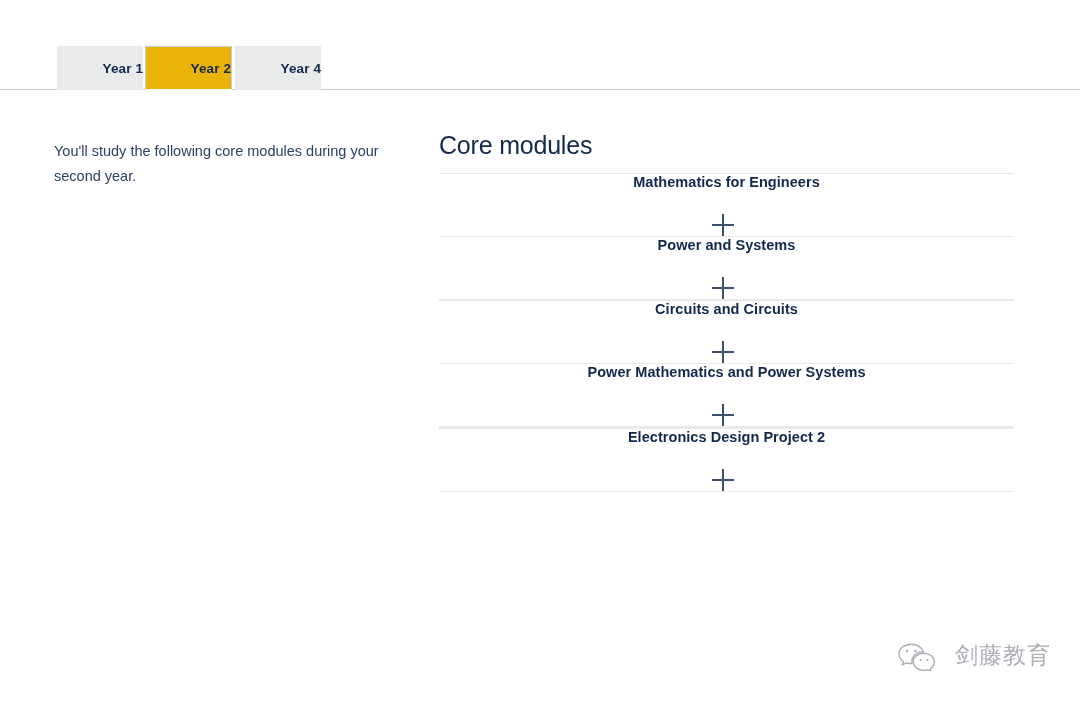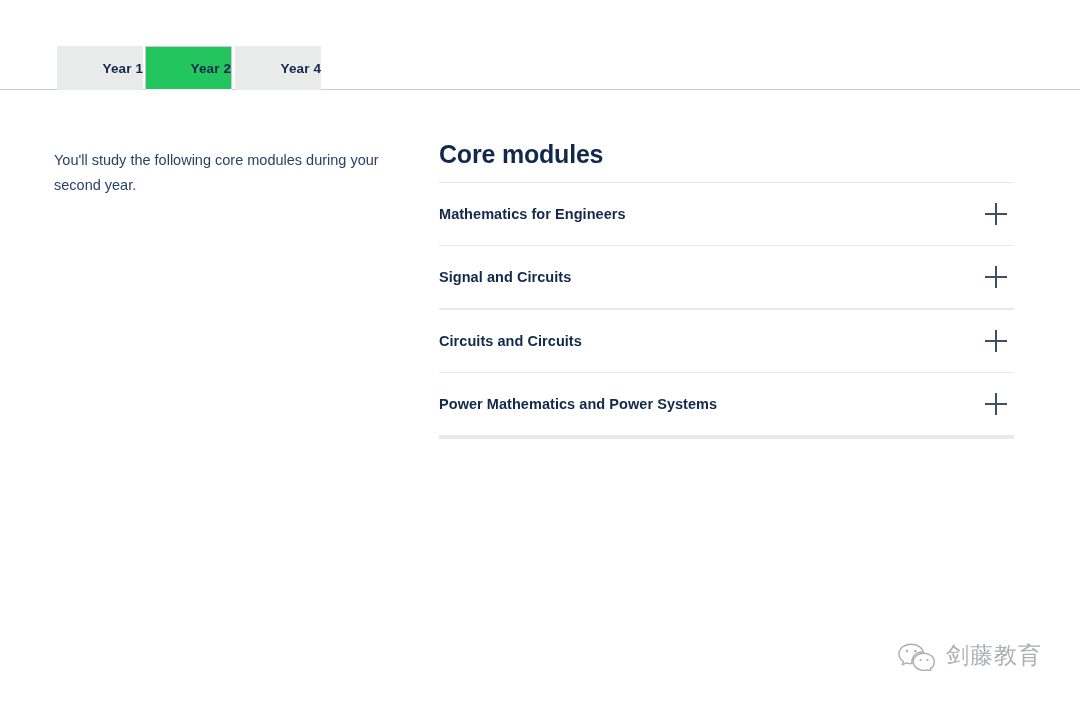--- a/index.html
+++ b/index.html
@@ -53,70 +53,71 @@
     cursor: pointer;
     position: relative;
     padding-left: 40px;
   }
   .tab.inactive {
     background: #e9eaea;
     width: 86px;
     margin-right: 2px;
   }
   .tab.active {
-    background: #22c55e;
+    background: #eab308;
     width: 87px;
     margin-right: 3px;
     border: 1px solid #c9ccd1;
     border-bottom: 1px solid #ffffff;
     z-index: 3;
   }
 
   
   .content {
     position: absolute;
     left: 0;
-    top: 88px;
+    top: 79px;
     width: 1080px;
     height: 434px;
   }
   .intro {
     position: absolute;
     left: 54px;
     top: 60px;
     width: 340px;
     font-size: 14.5px;
     line-height: 25px;
     color: #2b4166;
   }
   .modules {
     position: absolute;
     left: 439px;
     top: 51px;
     width: 575px;
   }
   .modules-title {
     font-size: 25px;
-    font-weight: bold;
+    font-weight: normal;
     color: #12284c;
     letter-spacing: -0.2px;
     line-height: 30px;
     padding-bottom: 13px;
   }
   .divider {
     width: 100%;
     height: 1px;
     background: #e9e9e9;
   }
   .acc-row {
     height: 62px;
     display: flex;
     align-items: center;
     justify-content: space-between;
     cursor: pointer;
+    flex-direction: column;
   }
   .acc-label {
     font-size: 14.5px;
     font-weight: bold;
     color: #12284c;
     letter-spacing: 0.05px;
   }
   .acc-icon {
     width: 22px;
     height: 22px;
@@ -138,21 +139,21 @@
     top: 0; left: 10px; height: 22px; width: 1.6px;
   }
 
   
   .watermark {
     position: absolute;
     left: 897px;
     top: 640px;
     display: flex;
     align-items: center;
-    gap: 9px;
+    gap: 18px;
     opacity: 0.72;
     pointer-events: none;
     z-index: 5;
   }
   .wm-text {
     font-size: 23px;
     color: #8d9099;
     font-family: "DejaVu Sans", sans-serif;
     letter-spacing: 1px;
     white-space: nowrap;
@@ -186,21 +187,21 @@
       <h2 class="modules-title">Core modules</h2>
       <div class="divider"></div>
 
       <div class="acc-row">
         <span class="acc-label">Mathematics for Engineers</span>
         <span class="acc-icon"></span>
       </div>
       <div class="divider"></div>
 
       <div class="acc-row">
-        <span class="acc-label">Signal and Circuits</span>
+        <span class="acc-label">Power and Systems</span>
         <span class="acc-icon"></span>
       </div>
       <div class="divider"></div>
 
       <div class="divider"></div>
 
       <div class="acc-row">
         <span class="acc-label">Circuits and Circuits</span>
         <span class="acc-icon"></span>
       </div>
@@ -209,20 +210,24 @@
       <div class="acc-row">
         <span class="acc-label">Power Mathematics and Power Systems</span>
         <span class="acc-icon"></span>
       </div>
       <div class="divider"></div>
 
       <div class="divider"></div>
 
       <div class="divider"></div>
 
+      <div class="acc-row">
+        <span class="acc-label">Electronics Design Project 2</span>
+        <span class="acc-icon"></span>
+      </div>
       <div class="divider"></div>
     </div>
   </div>
 
   <div class="watermark">
     <svg width="40" height="30" viewBox="0 0 40 30">
       <path d="M14 3.2C7.3 3.2 2 7.6 2 13c0 3 1.7 5.7 4.4 7.5l-1.1 3.3 3.9-2a15 15 0 0 0 4.8.8h.9C14.3 15.6 18.9 11 25.6 11h.9C25.2 6.5 20.2 3.2 14 3.2z" fill="none" stroke="#8d9099" stroke-width="1.4" stroke-linejoin="round"></path>
       <circle cx="10" cy="10" r="1.25" fill="#8d9099"></circle>
       <circle cx="18.4" cy="10" r="1.25" fill="#8d9099"></circle>
       <path d="M27 12.2c-6 0-10.8 3.9-10.8 8.6 0 4.8 4.8 8.6 10.8 8.6 1.3 0 2.5-.2 3.7-.5l3.4 1.7-.9-2.8c2.5-1.6 4.1-4.1 4.1-6.9 0-4.8-4.4-8.7-10.3-8.7z" fill="none" stroke="#8d9099" stroke-width="1.4" stroke-linejoin="round"></path>

